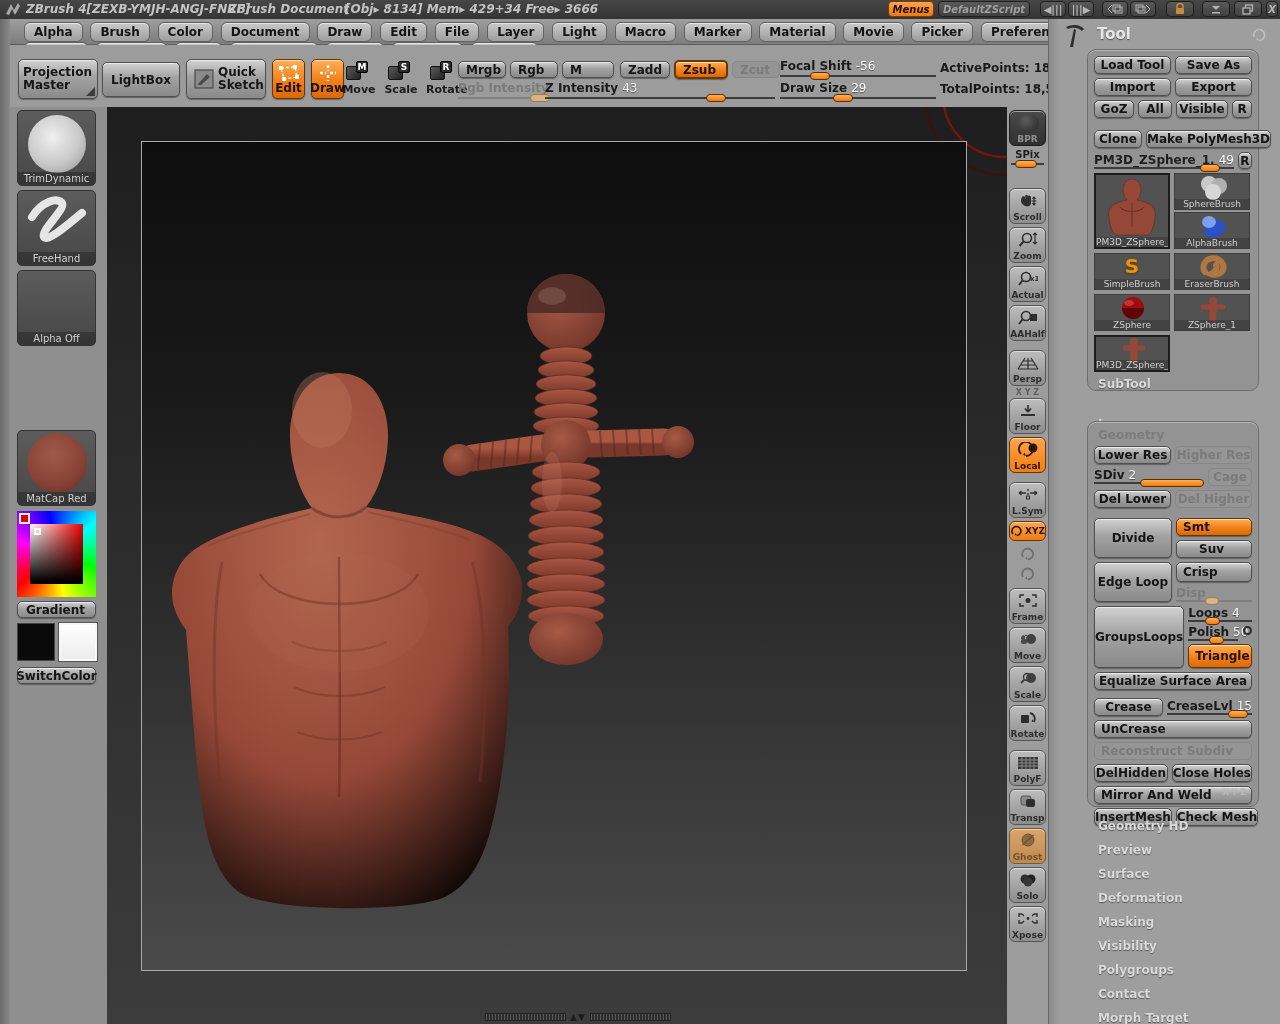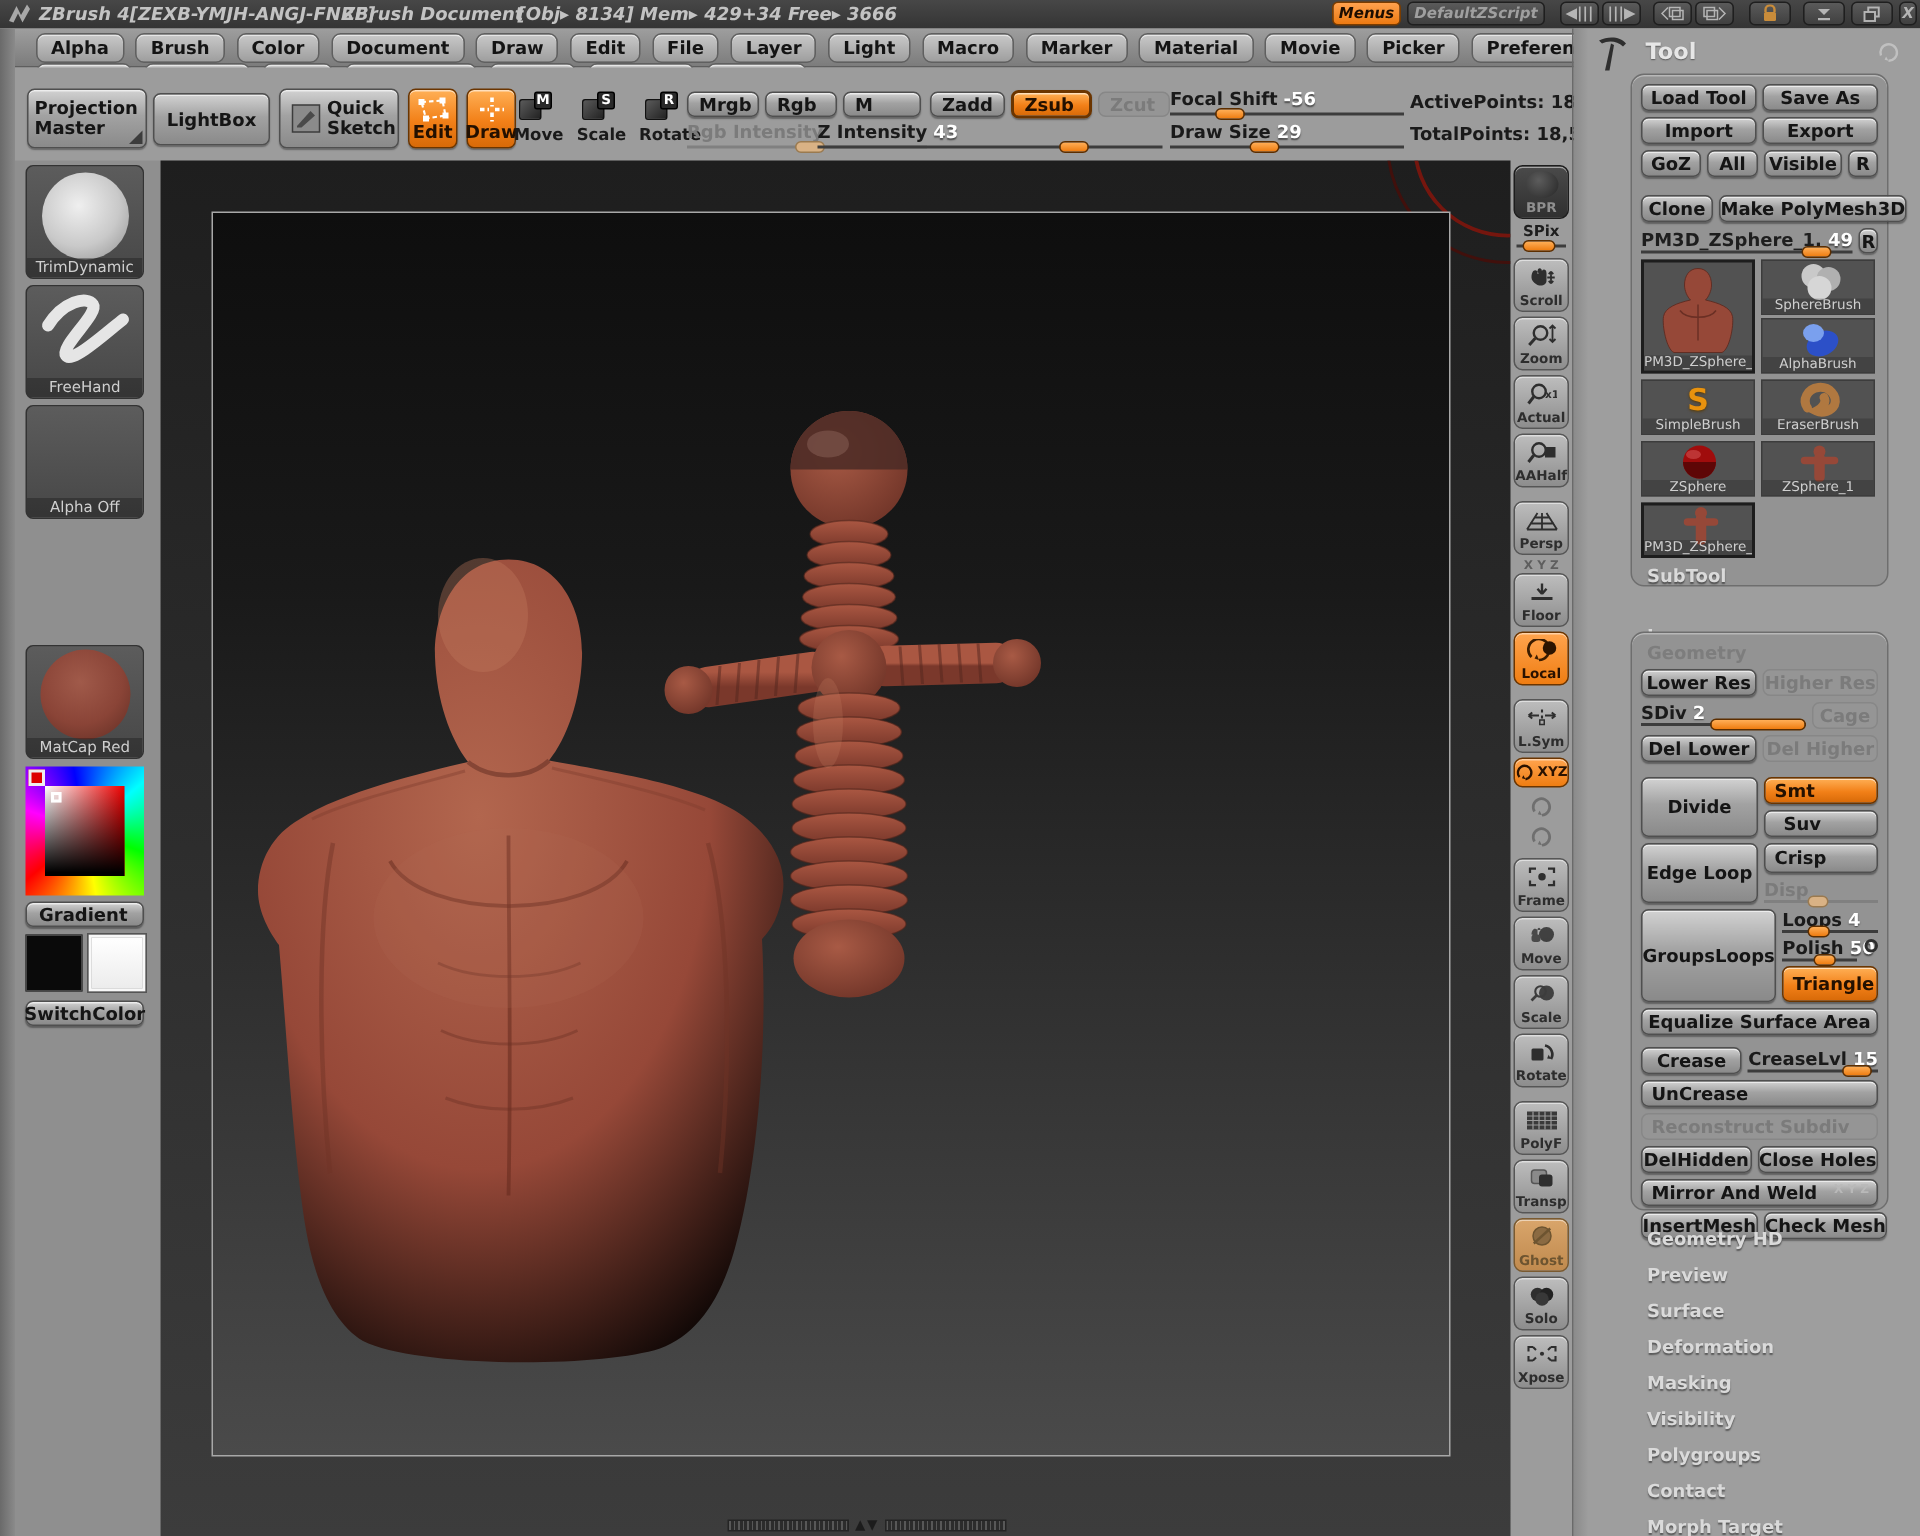--- a/index.html
+++ b/index.html
@@ -20,21 +20,21 @@
   }
   .b.dis {
     background:#959595; border-color:#878787; color:#7b7b7b;
     box-shadow:none;
   }
   .hdr { color:#dadada; font-weight:bold; text-shadow:0 1px 1px rgba(0,0,0,.45); font-size:12px; }
 
   
   .sl { position:relative; }
   .sl .lab { font-weight:bold; color:#1a1a1a; font-size:12px; }
-  .sl .val { font-weight:bold; color:#ffffff; font-size:12px; text-shadow:0 1px 1px rgba(0,0,0,.5); margin-left:4px; }
+  .sl .val { font-weight:normal; color:#ffffff; font-size:12px; text-shadow:0 1px 1px rgba(0,0,0,.5); margin-left:4px; }
   .sl .tr { position:absolute; left:0; right:0; bottom:0; height:2px; background:#3c3c3c; }
   .sl .th { position:absolute; bottom:-3px; width:20px; height:8px; border-radius:4px;
             background:linear-gradient(#ffaf58,#ee7c10); border:1px solid #5c2e00; }
   .sl.dis .lab { color:#7b7b7b; }
   .sl.dis .tr { background:#808080; }
   .sl.dis .th { background:#d9b285; border-color:#9a7a50; }
 
   
   #titlebar { position:absolute; left:0; top:0; width:1280px; height:19px; background:linear-gradient(#474747,#343434); color:#c3c3c3;font-style:italic; }
   #titlebar .t { position:absolute; top:2px; font-weight:bold; font-size:12px; white-space:nowrap; }
@@ -379,21 +379,21 @@
   </div>
 </div>
 
 <div id="shelf">
   <div class="sh dark">
     <div class="g">
         <div class="sphere" style="width:22px;height:18px;background:radial-gradient(circle at 40% 35%, #5c5c5c, #262626)"></div>
       </div>
     <span style="color:#8f8f8f">BPR</span>
   </div>
-  <div style="width:37px;margin-bottom:4px">
+  <div style="width:37px;margin-bottom:20px">
     <div style="font-size:10px;font-weight:bold;color:#1e1e1e;text-align:center">SPix</div>
     <div style="position:relative;height:8px">
         <span style="position:absolute;left:2px;right:2px;top:3px;height:2px;background:#3c3c3c"></span>
       <span style="position:absolute;left:6px;top:0;width:22px;height:8px;border-radius:4px;background:linear-gradient(#ffaf58,#ee7c10);border:1px solid #5c2e00"></span>
       </div>
   </div>
   <div class="sh">
     <div class="g">
         <svg width="22" height="16" viewBox="0 0 22 16">
       <path d="M4 8 C4 4 6 2 8 4 L8 9 M8 4 C8 1 11 1 11 4 L11 9 M11 4 C11 2 14 2 14 5 L14 10 C14 13 11 14 8 13 C6 12 4 10 4 8 Z" fill="#2e2e2e"></path>
@@ -697,21 +697,21 @@
     </div>
     <div class="row">
       <div class="b bb">Del Lower</div>
       <div class="b bb dis">Del Higher</div>
     </div>
     <div style="height:6px"></div>
     <div class="row">
       <div class="b" style="flex:1;height:40px">Divide</div>
       <div style="flex:1;display:flex;flex-direction:column;gap:4px">
         <div class="b orange bb" style="justify-content:flex-start;padding-left:6px">Smt</div>
-        <div class="b bb" style="justify-content:flex-start;padding-left:12px">Suv</div>
+        <div class="b bb" style="justify-content:flex-start;padding-left:22px">Suv</div>
       </div>
     </div>
     <div class="row">
       <div class="b" style="flex:1;height:40px">Edge Loop</div>
       <div style="flex:1;display:flex;flex-direction:column;gap:4px">
         <div class="b bb" style="justify-content:flex-start;padding-left:6px">Crisp</div>
         <div class="sl dis" style="height:16px">
           <span class="lab">Disp</span>
           <span class="tr"></span><span class="th" style="left:38%;width:14px"></span>
         </div>

